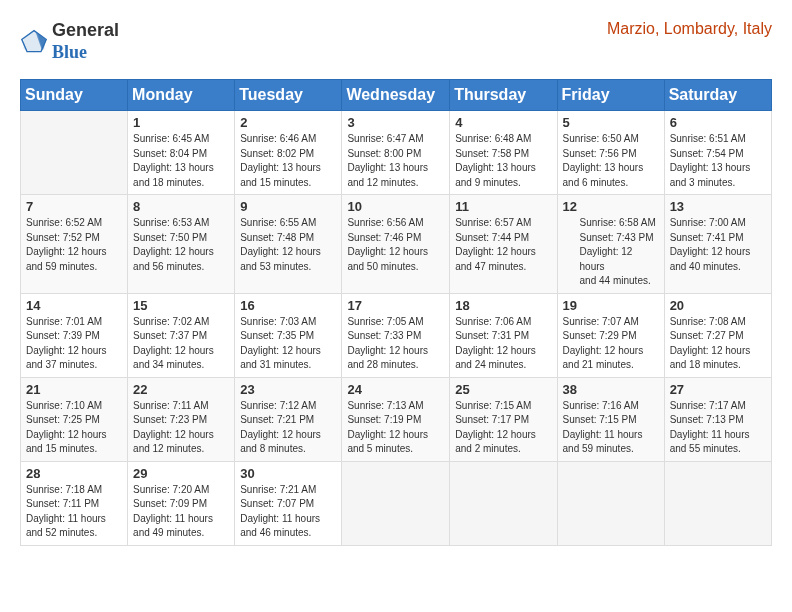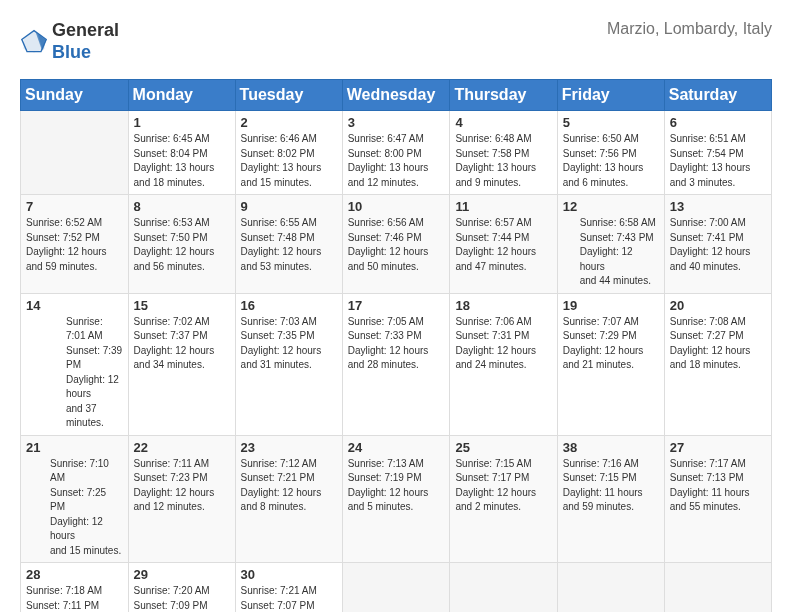--- a/index.html
+++ b/index.html
@@ -20,36 +20,36 @@
       display: flex;
       align-items: center;
       gap: 4px;
     }
     .logo-text {
       font-size: 18px;
       font-weight: bold;
       line-height: 1.2;
     }
     .logo-general { color: #333; }
-    .logo-blue { color: #2a6db5; }
+    .logo-blue { color: #2a6db5; font-family: Liberation Serif, serif; }
     .logo-icon {
       width: 28px;
       height: 28px;
     }
     .title-section {
       text-align: right;
     }
     .month-title {
       font-size: 36px;
       font-weight: normal;
       color: #333;
     }
     .location {
       font-size: 16px;
-      color: #737373;
+      color: #c2410c;
     }
     .calendar {
       width: 100%;
       border-collapse: collapse;
       border: 1px solid #ccc;
     }
     .calendar th {
       background-color: #3a7dc9;
       color: #fff;
       padding: 6px 4px;
@@ -215,21 +215,21 @@
           <span class="day-number">13</span>
           <div class="day-info" style="white-space: pre-line;">Sunrise: 7:00 AM
 Sunset: 7:41 PM
 Daylight: 12 hours
 and 40 minutes.</div>
         </td>
       </tr>
       <tr>
         <td>
           <span class="day-number">14</span>
-          <div class="day-info" style="white-space: pre-line; margin-left: 40px;">Sunrise: 7:01 AM
+          <div class="day-info" style="white-space: pre-line;">Sunrise: 7:01 AM
 Sunset: 7:39 PM
 Daylight: 12 hours
 and 37 minutes.</div>
         </td>
         <td>
           <span class="day-number">15</span>
           <div class="day-info" style="white-space: pre-line;">Sunrise: 7:02 AM
 Sunset: 7:37 PM
 Daylight: 12 hours
 and 34 minutes.</div>
@@ -266,21 +266,21 @@
           <span class="day-number">20</span>
           <div class="day-info" style="white-space: pre-line;">Sunrise: 7:08 AM
 Sunset: 7:27 PM
 Daylight: 12 hours
 and 18 minutes.</div>
         </td>
       </tr>
       <tr>
         <td>
           <span class="day-number">21</span>
-          <div class="day-info" style="white-space: pre-line; margin-left: 24px;">Sunrise: 7:10 AM
+          <div class="day-info" style="white-space: pre-line;">Sunrise: 7:10 AM
 Sunset: 7:25 PM
 Daylight: 12 hours
 and 15 minutes.</div>
         </td>
         <td>
           <span class="day-number">22</span>
           <div class="day-info" style="white-space: pre-line;">Sunrise: 7:11 AM
 Sunset: 7:23 PM
 Daylight: 12 hours
 and 12 minutes.</div>

